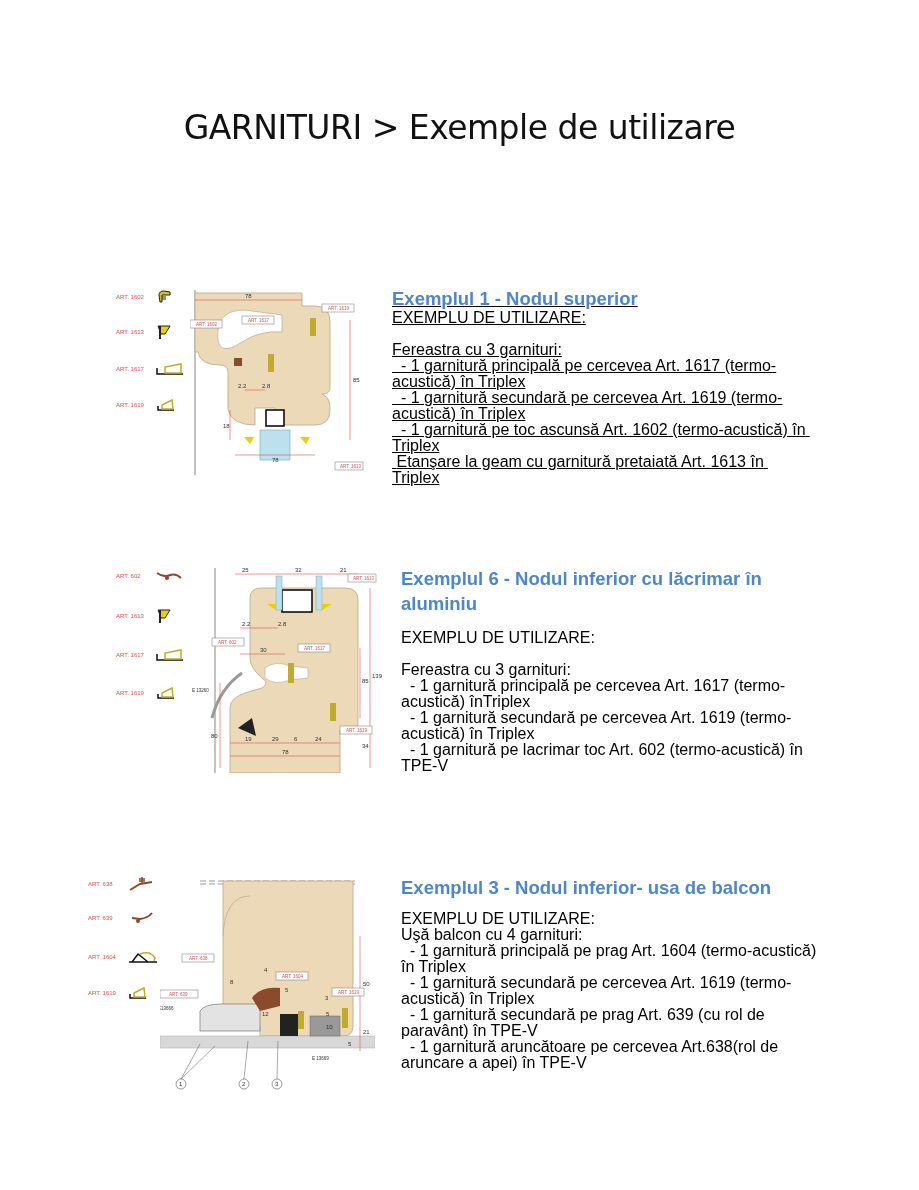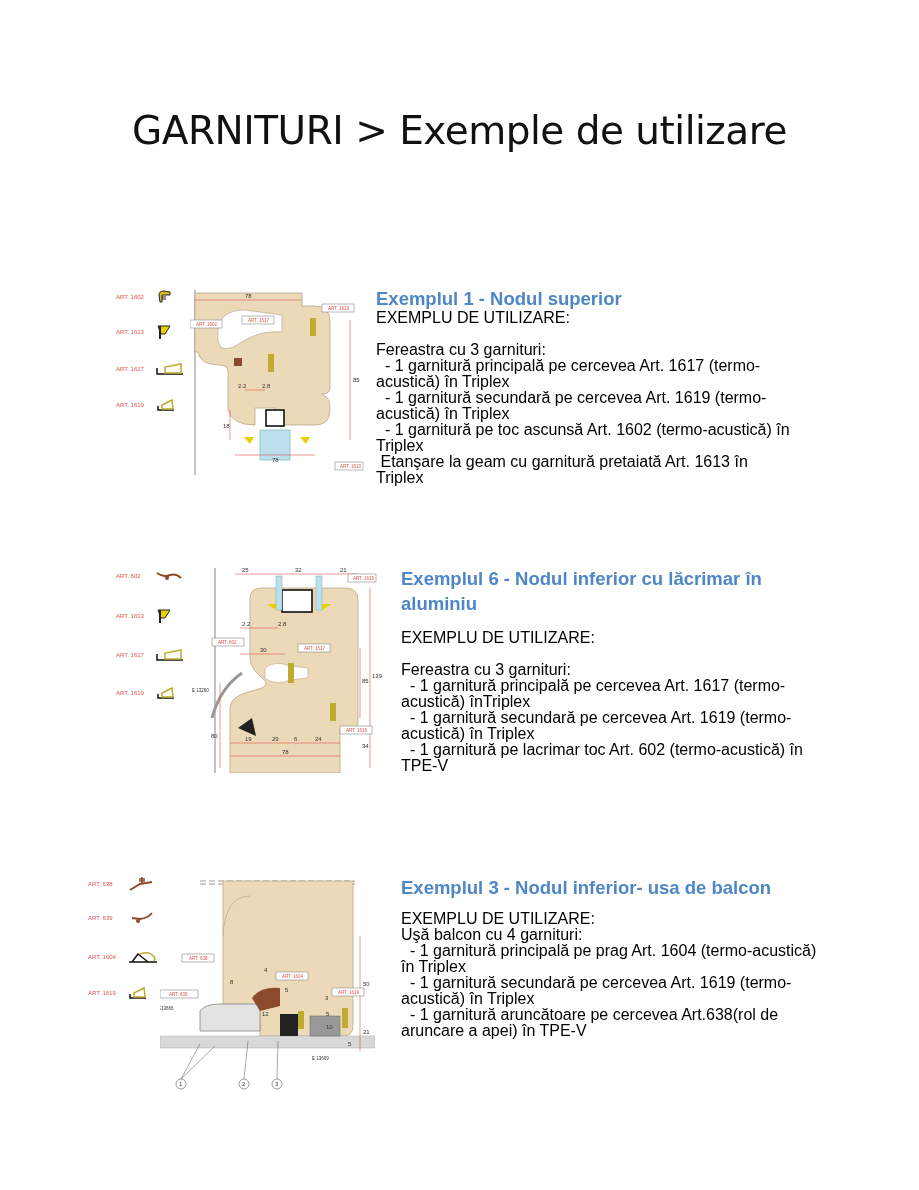--- a/index.html
+++ b/index.html
@@ -1,17 +1,17 @@
 <!DOCTYPE html>
 <html><head>
 <meta charset="utf-8">
 <style>
   html, body { margin:0; padding:0; background:#ffffff; }
   body { width:919px; height:1190px; position:relative; overflow:hidden; font-family:"Liberation Sans", sans-serif; color:#000; }
-  .title { position:absolute; left:0; width:919px; top:108px; text-align:center; font-family:"DejaVu Sans", sans-serif; font-size:39px; letter-spacing:-0.5px; color:#111; }
+  .title { position:absolute; left:0; width:919px; top:108px; text-align:center; font-family:"DejaVu Sans", sans-serif; font-size:33px; letter-spacing:-0.5px; color:#111; }
   .example { position:absolute; }
   .ex-title { font-weight:bold; color:#4f86c6; font-size:18.5px; line-height:22px; margin:0; }
   .ex-text { font-size:16px; line-height:16px; margin:0; white-space:pre-wrap; }
   .legend { position:absolute; }
   .legend-item { position:absolute; left:0; display:flex; align-items:center; }
   .legend-label { font-size:6px; color:#d9534f; width:40px; }
   svg { display:block; }
   .drawing { position:absolute; }
   .wood { fill:#ecd9b8; stroke:#b9a88c; stroke-width:0.8; }
   .dim { stroke:#e05050; stroke-width:0.6; fill:none; }
@@ -80,21 +80,21 @@
   <rect class="tag" x="0" y="30" width="32" height="8"></rect>
   <text class="tagtxt" x="6" y="36">ART. 1602</text>
   <rect class="tag" x="52" y="26" width="32" height="8"></rect>
   <text class="tagtxt" x="58" y="32">ART. 1617</text>
   <rect class="tag" x="132" y="14" width="32" height="8"></rect>
   <text class="tagtxt" x="138" y="20">ART. 1619</text>
   <rect class="tag" x="145" y="172" width="28" height="8"></rect>
   <text class="tagtxt" x="150" y="178">ART. 1613</text>
 </svg>
 
-<div class="example" style="left:376px;top:288px;width:420px;">
+<div class="example" style="left:392px;top:288px;width:420px;text-decoration:underline;">
   <h2 class="ex-title">Exemplul 1 - Nodul superior</h2>
   <p class="ex-text">EXEMPLU DE UTILIZARE:</p>
   <p class="ex-text" style="margin-top:16px;">Fereastra cu 3 garnituri:</p>
   <p class="ex-text">  - 1 garnitură principală pe cercevea Art. 1617 (termo-acustică) în Triplex</p>
   <p class="ex-text">  - 1 garnitură secundară pe cercevea Art. 1619 (termo-acustică) în Triplex</p>
   <p class="ex-text">  - 1 garnitură pe toc ascunsă Art. 1602 (termo-acustică) în Triplex</p>
   <p class="ex-text"> Etanşare la geam cu garnitură pretaiată Art. 1613 în Triplex</p>
 </div>
 
 <div class="legend" style="left:116px;top:568px;width:70px;height:135px;">
@@ -256,14 +256,15 @@
   <text class="dimtxt" x="115" y="210">3</text>
   <path d="M21 203 L40 168 M21 203 L55 170 M84 203 L88 165 M117 203 L118 165" stroke="#555" stroke-width="0.5" fill="none"></path>
 </svg>
 
 <div class="example" style="left:401px;top:877px;width:420px;">
   <h2 class="ex-title">Exemplul 3 - Nodul inferior- usa de balcon</h2>
   <p class="ex-text" style="margin-top:12px;">EXEMPLU DE UTILIZARE:</p>
   <p class="ex-text" style="">Uşă balcon cu 4 garnituri:</p>
   <p class="ex-text">  - 1 garnitură principală pe prag Art. 1604 (termo-acustică) în Triplex</p>
   <p class="ex-text">  - 1 garnitură secundară pe cercevea Art. 1619 (termo-acustică) în Triplex</p>
+  <p class="ex-text">  - 1 garnitură secundară pe prag Art. 639 (cu rol de paravânt) în TPE-V</p>
   <p class="ex-text">  - 1 garnitură aruncătoare pe cercevea Art.638(rol de aruncare a apei) în TPE-V</p>
 </div>
 
 </body></html>

